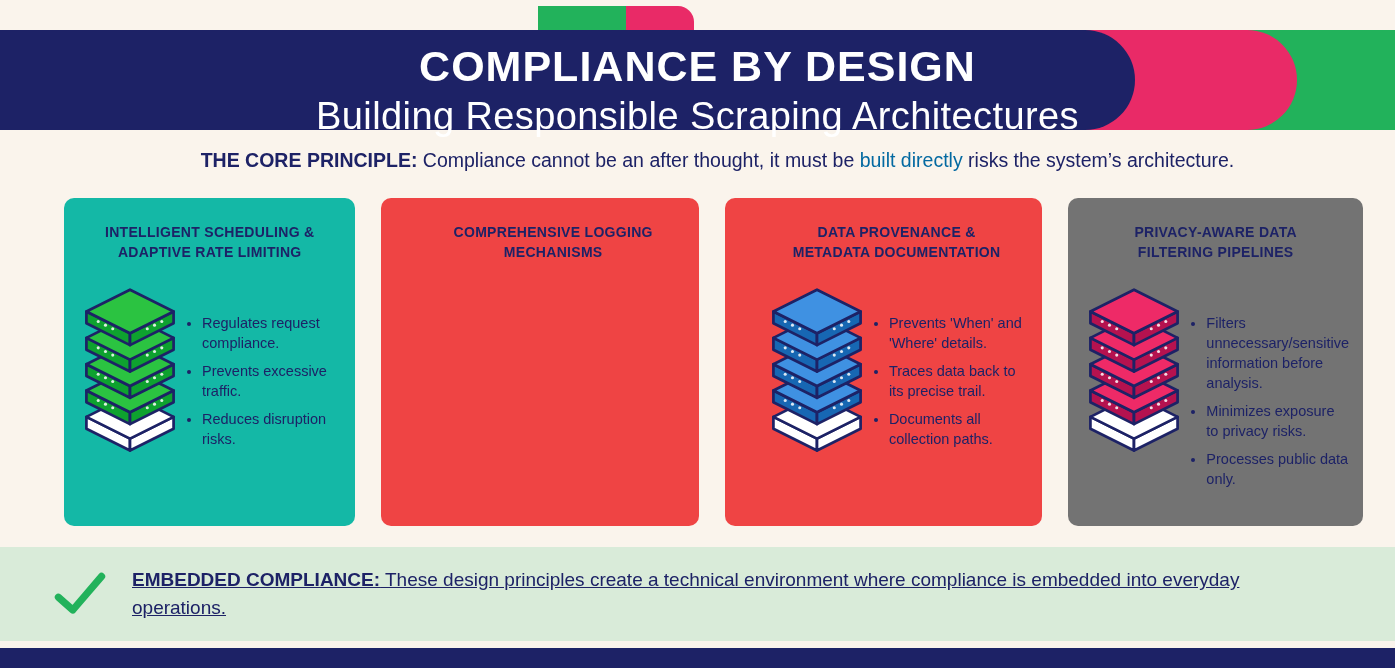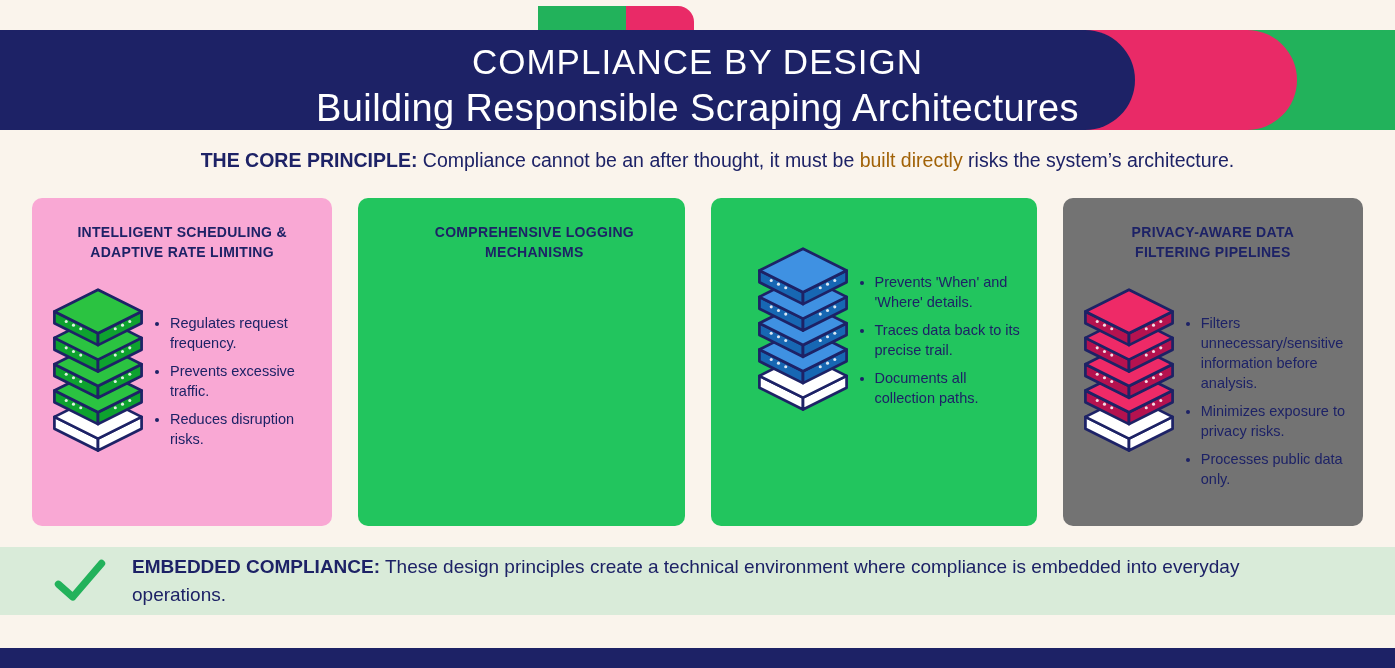--- a/index.html
+++ b/index.html
@@ -45,55 +45,55 @@
     width: 1135px; height: 100%;
     background: #1d2266;
     border-radius: 0 50px 50px 0;
   }
   .header-text {
     position: absolute; inset: 0;
     text-align: center; color: #ffffff;
   }
   .header-text h1 {
     margin: 13px 0 0;
-    font-size: 35px; font-weight: normal;
+    font-size: 43px; font-weight: bold;
     letter-spacing: 1px; line-height: 1.1;
   }
   .subtitle {
     margin-top: 5px;
     font-size: 38px; font-weight: normal;
     letter-spacing: .4px;
   }
 
   
   .core {
     position: absolute; top: 148px; left: 0;
     width: 100%; margin: 0;
     text-align: center;
     font-size: 19.5px; line-height: 1.3;
     color: #1d2266;
   }
   .core strong { font-weight: bold; margin-left: 40px; }
-  .core .hl { color: #a16207; }
+  .core .hl { color: #0369a1; }
 
   
   .cards {
     position: absolute; top: 198px; left: 32px;
     width: 1331px;
     display: flex; gap: 26px;
   }
   .card {
     flex: 1 1 0;
     height: 328px;
     border-radius: 10px;
     padding: 24px 14px;
     box-sizing: border-box;
   }
-  .c-green { background: #f9a8d4; --top: #2bc341; --side: #0ea22f; }
-  .c-blue  { background: #22c55e; padding-left: 40px; --top: #3f91e2; --side: #1767b3; }
+  .c-green { background: #14b8a6; margin-left: 32px; --top: #2bc341; --side: #0ea22f; }
+  .c-blue  { background: #ef4444; padding-left: 40px; --top: #3f91e2; --side: #1767b3; }
   .c-pink  { background: #737373; --top: #ee2a67; --side: #b5124f; }
   .card h2 {
     margin: 0; padding: 0 24px;
     font-size: 14px; line-height: 1.45;
     text-align: center; color: #1d2266;
     letter-spacing: .3px;
     min-height: 41px;
   }
   .card-body { display: flex; margin-top: 24px; }
   .stack { width: 100px; height: 168px; flex: none; margin-left: 2px; }
@@ -101,24 +101,25 @@
     margin: 26px 0 0; padding-left: 22px;
     font-size: 14.5px; line-height: 1.38;
     color: #1d2266;
   }
   .card li { margin-bottom: 8px; }
   use.base { --top: #ffffff; --side: #ffffff; }
 
   
   .banner {
     position: absolute; top: 547px; left: 0;
-    width: 1395px; height: 68px;
+    width: 1395px; height: 94px;
     background: #d9ebd9;
     display: flex; align-items: center;
     box-sizing: border-box;
+    text-decoration: underline;
   }
   .check { width: 56px; height: 50px; margin-left: 52px; flex: none; }
   .banner p {
     margin: 0 90px 0 24px;
     font-size: 19px; line-height: 1.45;
     color: #1d2266;
   }
   .banner strong { font-weight: bold; }
 
   
@@ -177,32 +178,33 @@
     <h2>INTELLIGENT SCHEDULING &amp; ADAPTIVE RATE LIMITING</h2>
     <div class="card-body">
       <svg class="stack" viewBox="0 0 110 185" aria-hidden="true">
         <use href="#srv-layer" y="116" class="base"></use>
         <use href="#srv-layer" y="87"></use>
         <use href="#srv-layer" y="58"></use>
         <use href="#srv-layer" y="29"></use>
         <use href="#srv-layer" y="0"></use>
       </svg>
       <ul>
-        <li>Regulates request frequency.</li>
+        <li>Regulates request compliance.</li>
         <li>Prevents excessive traffic.</li>
         <li>Reduces disruption risks.</li>
       </ul>
     </div>
   </section>
 
   <section class="card c-blue">
     <h2>COMPREHENSIVE LOGGING MECHANISMS</h2>
   </section>
 
   <section class="card c-blue">
+    <h2>DATA PROVENANCE &amp; METADATA DOCUMENTATION</h2>
     <div class="card-body">
       <svg class="stack" viewBox="0 0 110 185" aria-hidden="true">
         <use href="#srv-layer" y="116" class="base"></use>
         <use href="#srv-layer" y="87"></use>
         <use href="#srv-layer" y="58"></use>
         <use href="#srv-layer" y="29"></use>
         <use href="#srv-layer" y="0"></use>
       </svg>
       <ul>
         <li>Prevents 'When' and 'Where' details.</li>

